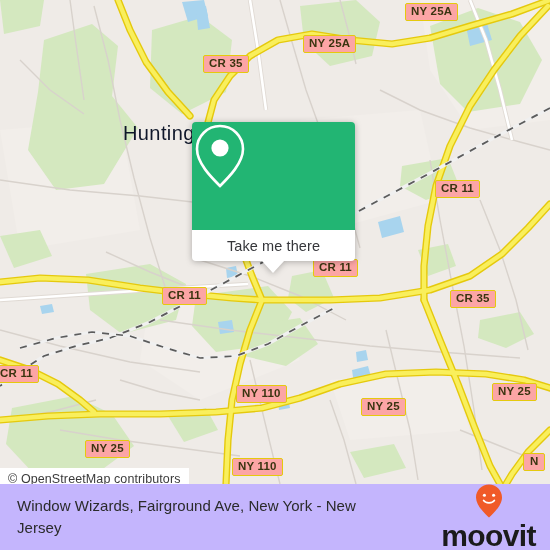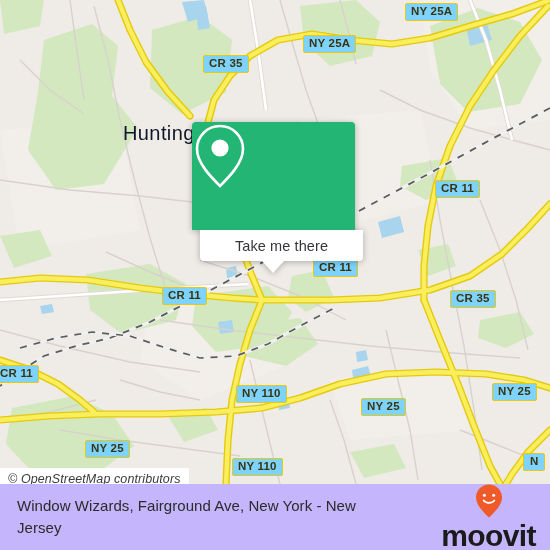--- a/index.html
+++ b/index.html
@@ -16,27 +16,26 @@
 
   
   .attrib{
     position:absolute;left:0;top:468px;
     background:#ffffff;
     padding:4px 8px 5px 8px;
     font-size:12.5px;color:#3b3b3b;
     line-height:14px;
     letter-spacing:.1px;
     white-space:nowrap;
-    font-style:italic;
   }
 
   
   .shield{
     position:absolute;
-    background:#7dd3fc;
+    background:#fca5a5;
     border:1.6px solid #e5c90d;
     border-radius:2px;
     color:#3a3410;
     font-size:11.5px;
     font-weight:bold;
     letter-spacing:.2px;
     padding:1px 5px 2px 5px;
     line-height:13px;
     white-space:nowrap;
     box-sizing:border-box;
@@ -58,21 +57,21 @@
     border-radius:4px;overflow:visible;
     filter:drop-shadow(0 1px 3px rgba(0,0,0,.28));
   }
   #callout-head{
     position:absolute;left:0;top:0;width:163px;height:108px;
     background:#22b573;
     border-radius:4px 4px 0 0;
     display:flex;align-items:center;justify-content:center;
   }
   #callout-foot{
-    position:absolute;left:8px;top:108px;width:163px;height:31px;
+    position:absolute;left:0;top:108px;width:163px;height:31px;
     background:#ffffff;
     border-radius:0 0 4px 4px;
     display:flex;align-items:center;justify-content:center;
   }
   #callout-foot span{
     font-size:14.5px;color:#35363a;letter-spacing:.1px;
   }
   #callout-tail{
     position:absolute;left:69px;top:138px;width:0;height:0;
     border-left:12px solid transparent;

